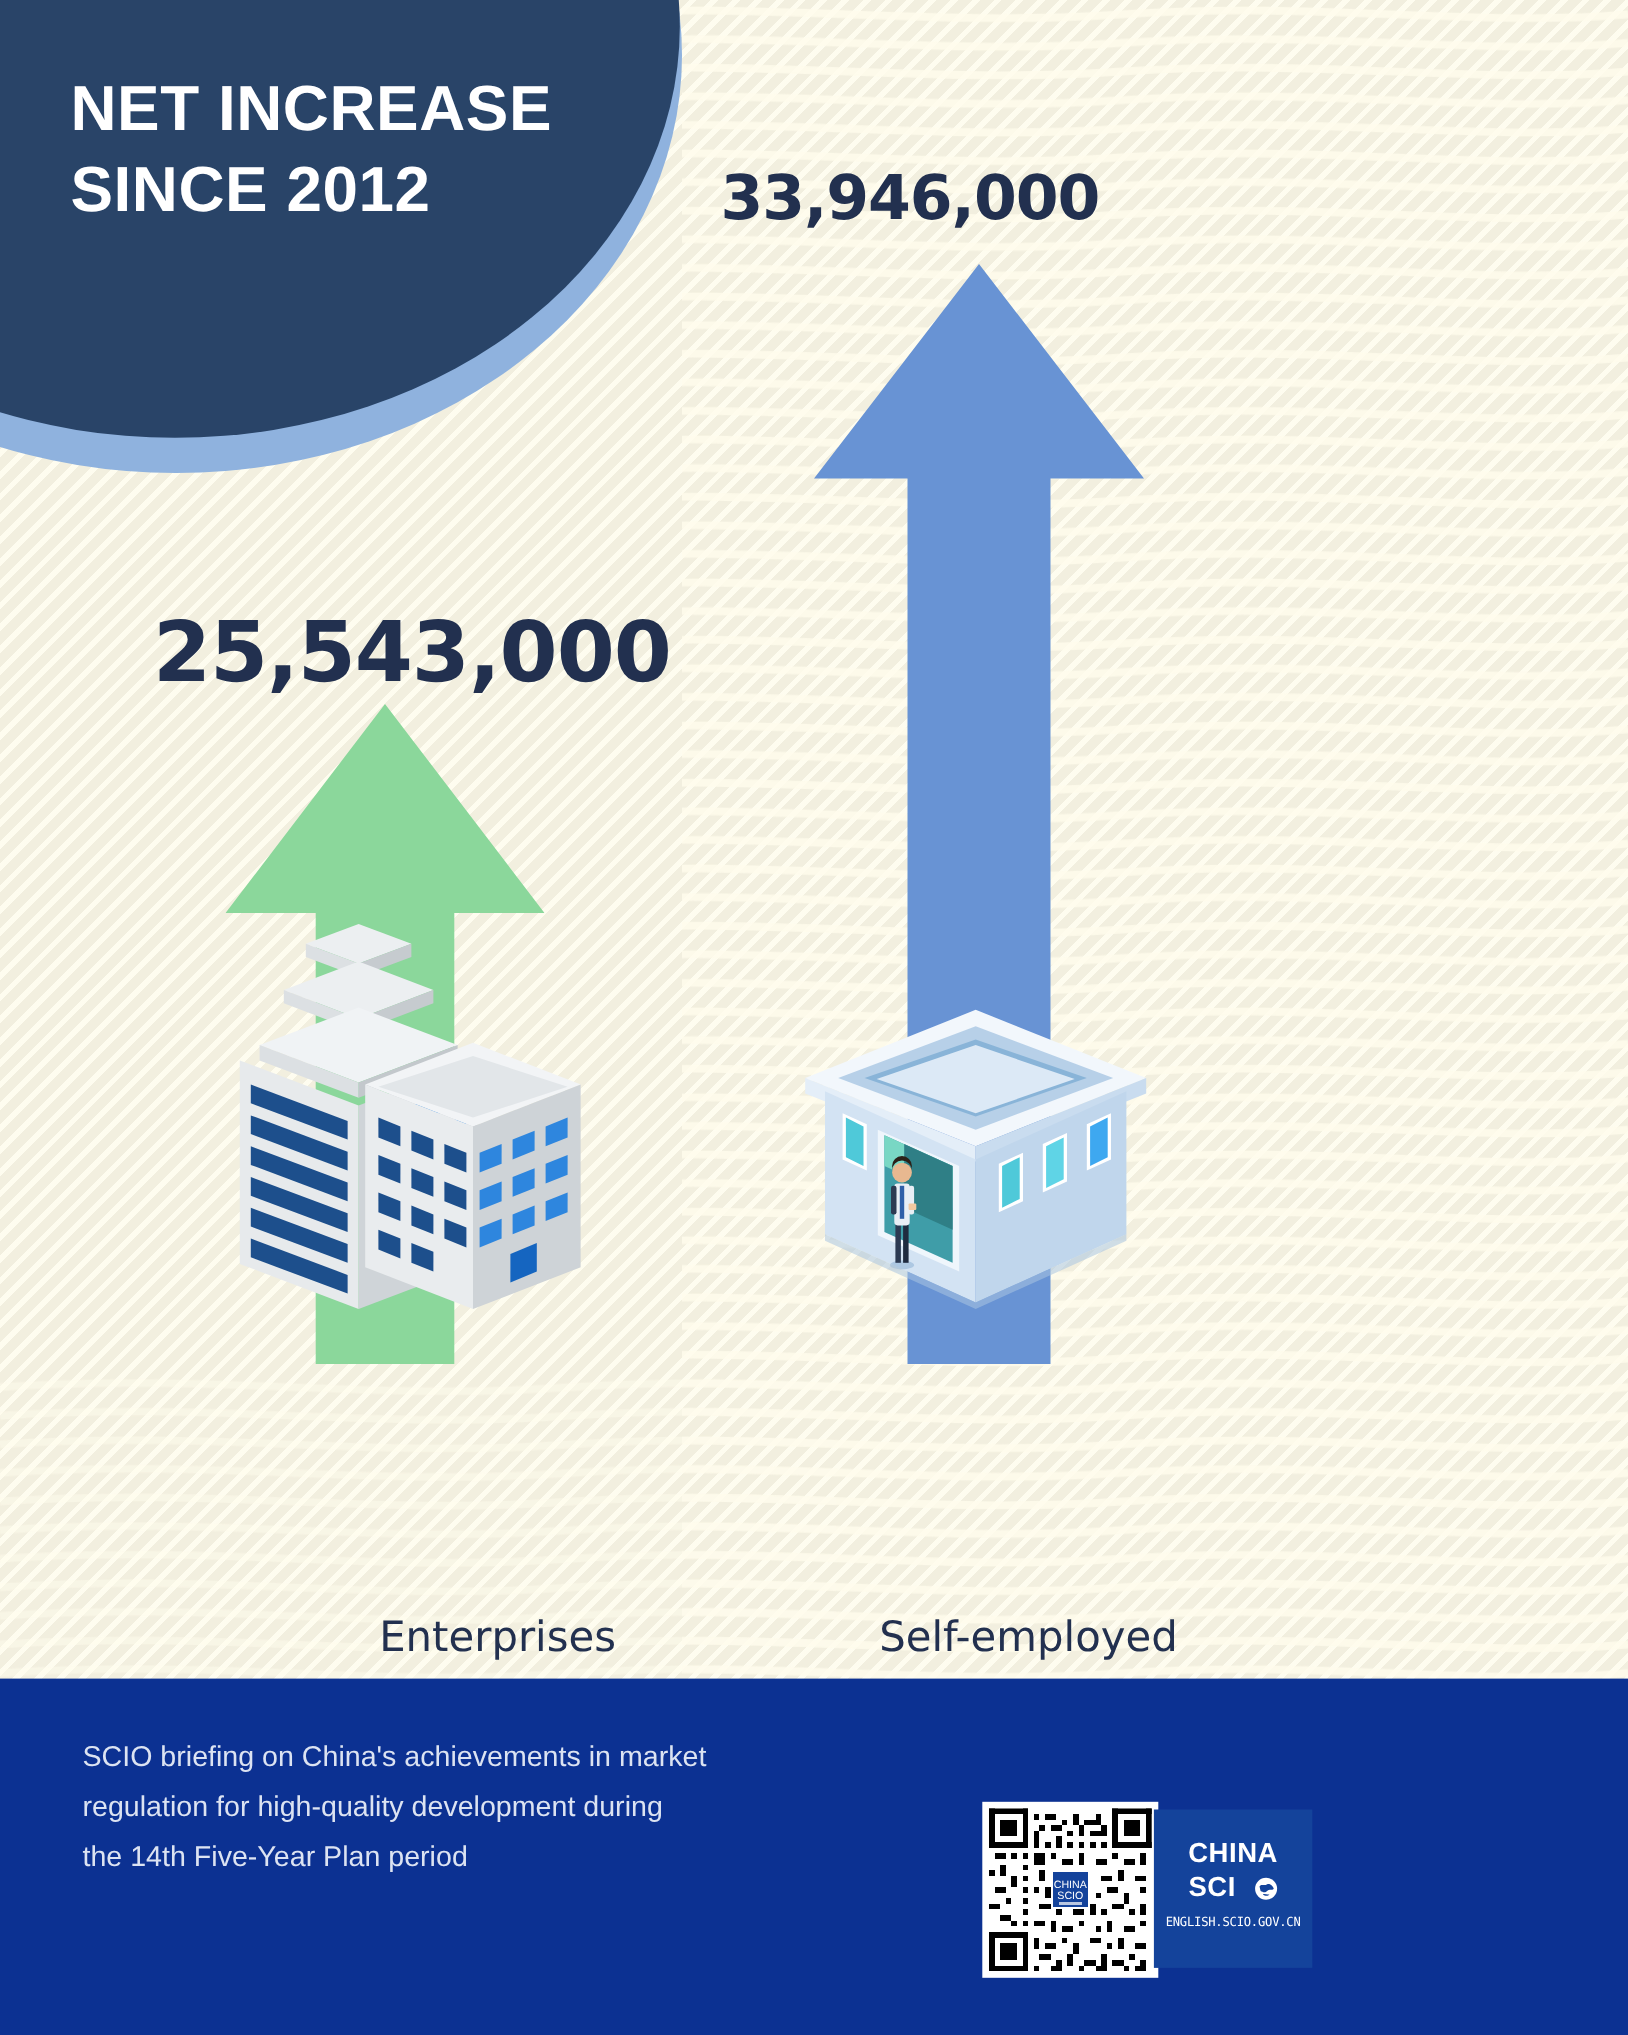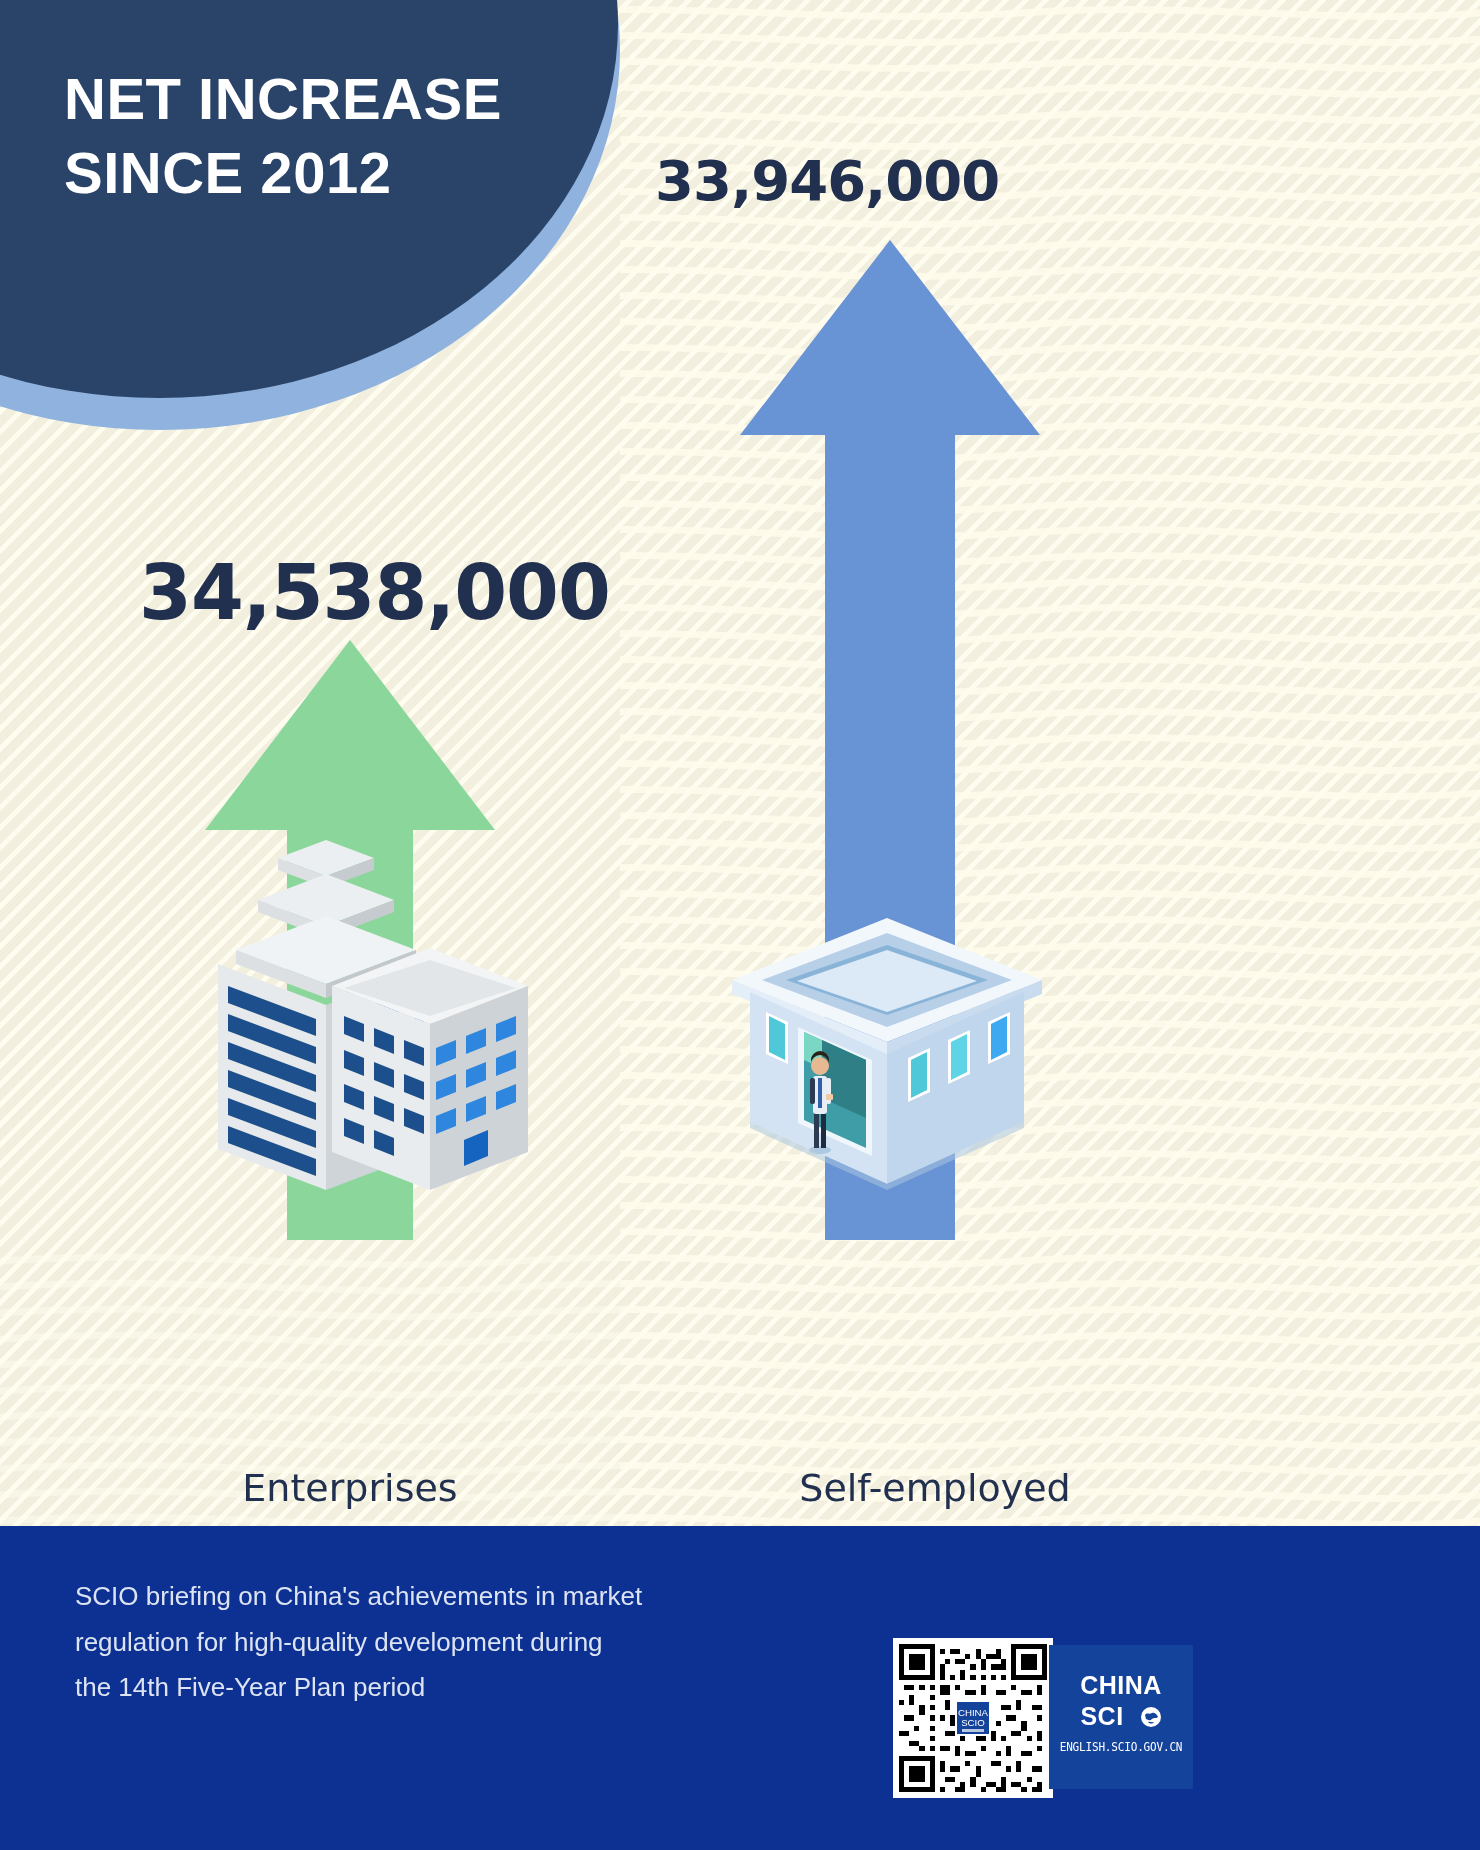--- a/index.html
+++ b/index.html
@@ -50,21 +50,21 @@
   #value-left { left:139px;top:548px;font-size:76px; }
 
   
   .arrow-wrap{position:absolute;}
   
   .caption{
     position:absolute;text-align:center;color:#22304F;
     font-size:38px;line-height:1.32;font-weight:400;
     font-family:"DejaVu Sans", sans-serif;
   }
-  #caption-left{left:140px;top:1463px;width:420px;}
+  #caption-left{left:140px;top:1463px;width:420px;text-align:right;}
   #caption-right{left:630px;top:1463px;width:610px;}
 
   
   #footer{
     position:absolute;left:0;bottom:0;width:1480px;height:324px;
     background:#0C3192;
   }
   #footer-text{
     position:absolute;left:75px;top:48px;width:700px;
     color:#DCE3F2;font-size:26px;line-height:1.75;
@@ -227,21 +227,21 @@
     <polygon points="258,234 238,242 238,260 258,252"></polygon>
     <polygon points="318,244 298,252 298,270 318,262"></polygon>
     <polygon points="288,256 268,264 268,282 288,274"></polygon>
     <polygon points="258,268 238,276 238,294 258,286"></polygon>
   </g>
 
   <polygon points="290,290 266,300 266,326 290,316" fill="#1565C0"></polygon>
 </svg>
 
 <div class="big-number" id="value-right">33,946,000</div>
-<div class="big-number" id="value-left">34,538,000</div>
+<div class="big-number" id="value-left">25,543,000</div>
 
 <div class="caption" id="caption-left">
   <div>Enterprises</div>
 </div>
 <div class="caption" id="caption-right">
   <div>Self-employed</div>
 </div>
 
 <div id="footer">
   <div id="footer-text">

